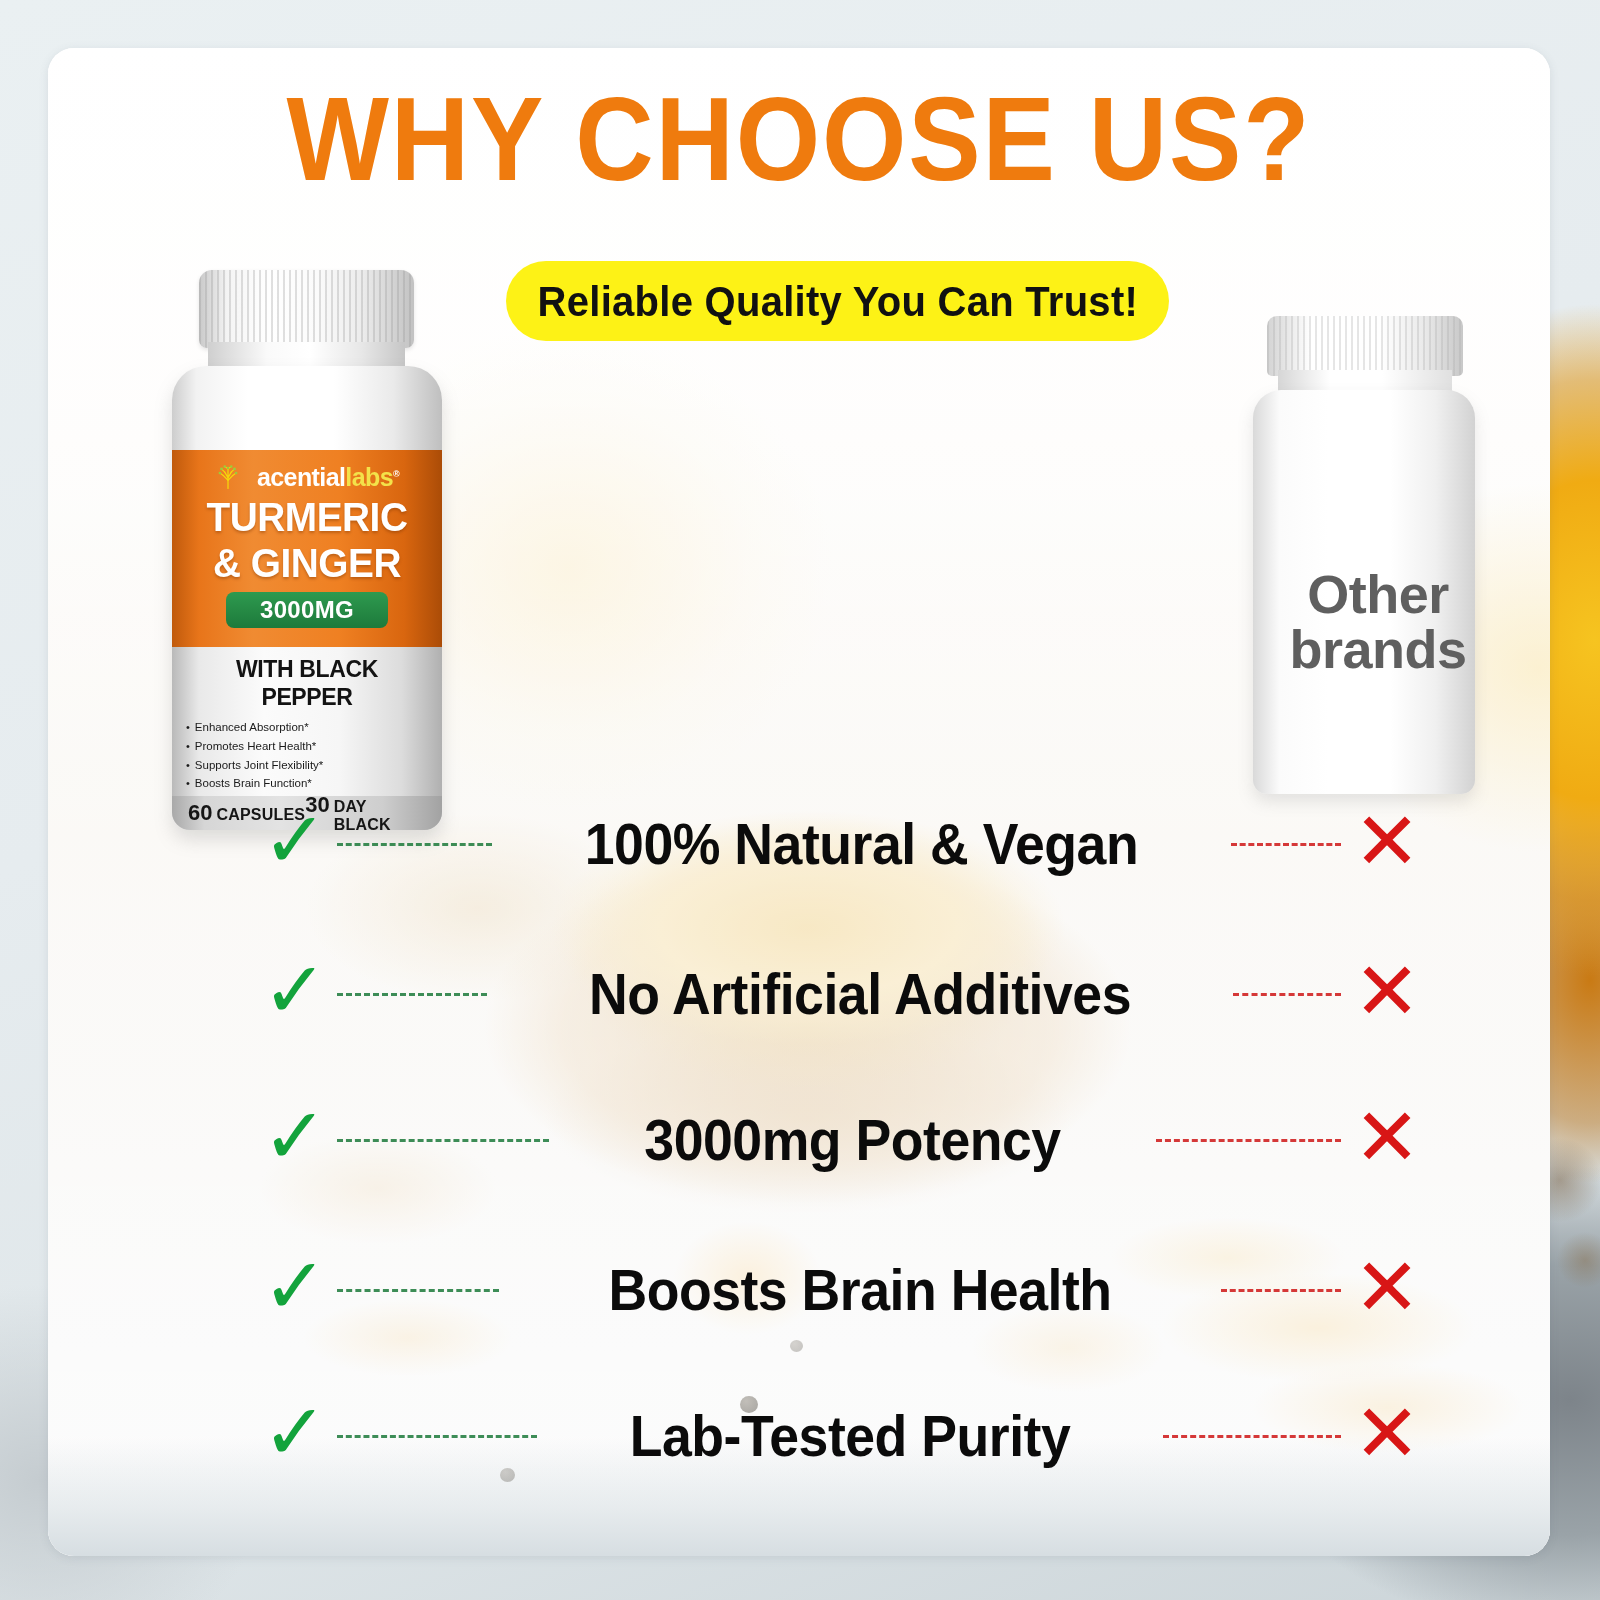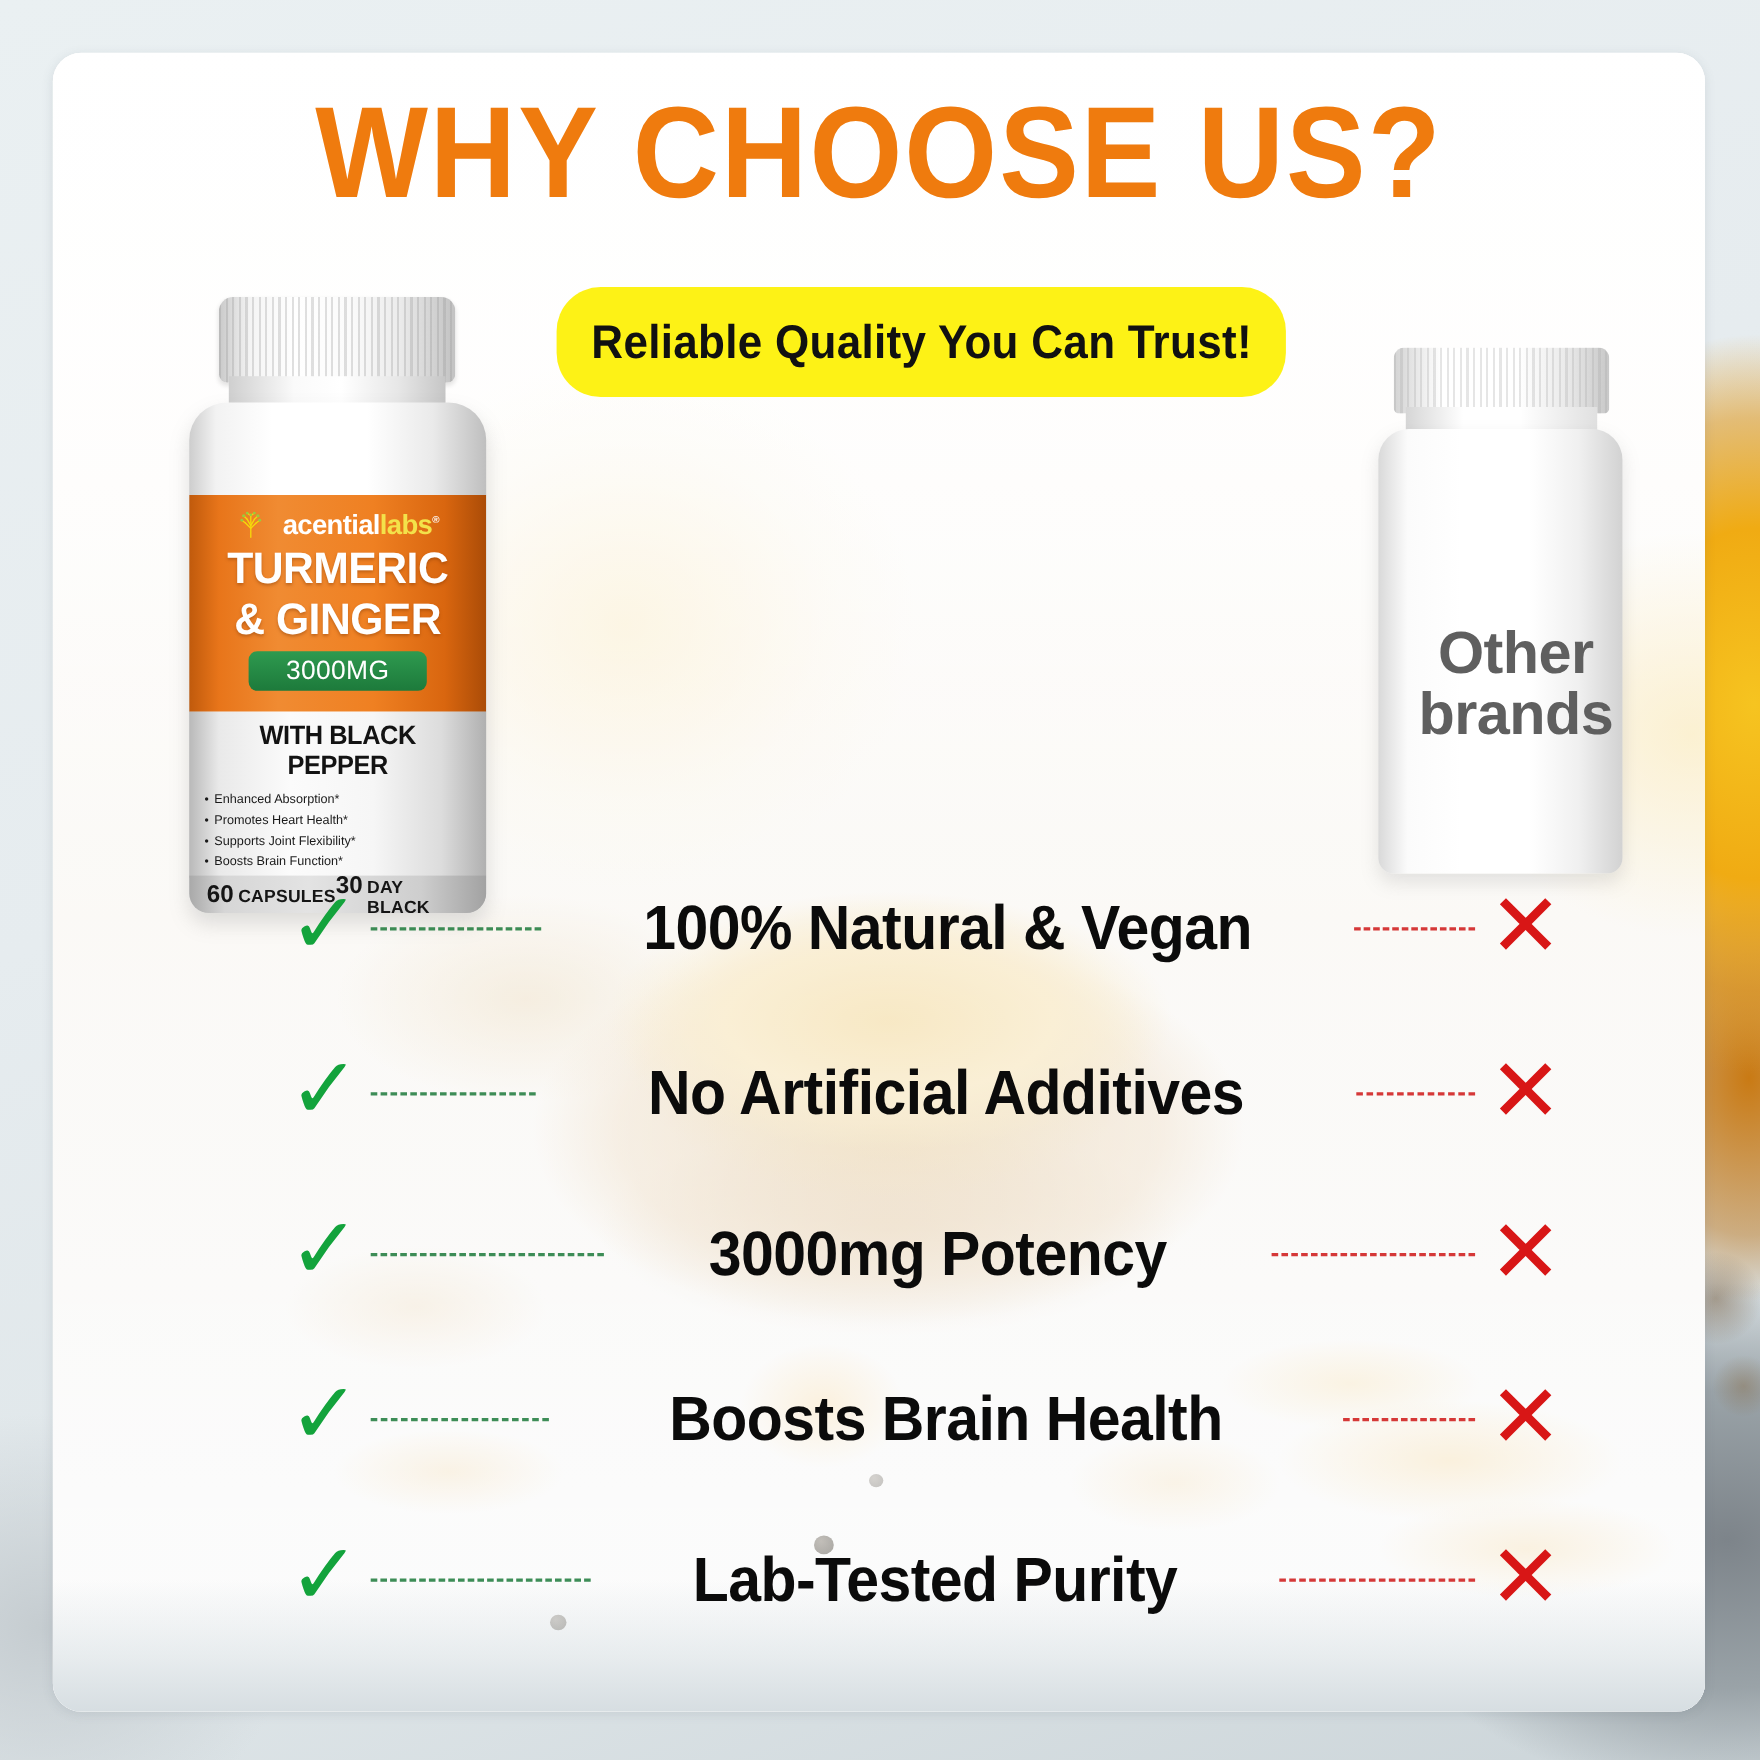--- a/index.html
+++ b/index.html
@@ -86,21 +86,21 @@
     font-weight:700;
     letter-spacing:2px;
     color:#ef7b0e;
     transform:scaleX(.92);
     font-family:"Liberation Sans", sans-serif;
   }
 
   
   #pill {
     position:absolute;
-    left:458px; top:213px; width:663px; height:100px;
+    left:458px; top:213px; width:663px; height:80px;
     background:#fdf216;
     border-radius:40px;
     display:flex; align-items:center; justify-content:center;
   }
   #pill span{
     font-size:43px; font-weight:700; color:#111; letter-spacing:.3px;
     transform:scaleX(.93);
   }
 
   
@@ -138,21 +138,21 @@
   .reg{ font-size:9px; vertical-align:super; color:#fff; }
   .prodname{
     font-size:40px; font-weight:700; line-height:.96; margin-top:8px;
     letter-spacing:-.5px; text-shadow:0 2px 3px rgba(120,50,0,.4);
     transform:scaleX(.97);
   }
   .mgchip{
     margin:9px auto 0; width:162px; height:36px; border-radius:8px;
     background:linear-gradient(180deg,#2e9a4f,#1d7a3b);
     display:flex; align-items:center; justify-content:center;
-    font-size:24px; font-weight:400; color:#fff; letter-spacing:.3px;
+    font-size:24px; font-weight:700; color:#fff; letter-spacing:.3px;
   }
   
   .lab-silver{
     position:absolute; left:0; right:0; top:281px; bottom:32px;
     background:linear-gradient(90deg,#b9b9b9 0%,#e9e9e9 10%,#fbfbfb 34%,#f6f6f6 62%,#dcdcdc 85%,#b0b0b0 100%);
     padding:8px 14px 0 14px;
   }
   .blackpepper{
     text-align:center; font-size:24px; font-weight:700; color:#131313;
     letter-spacing:-.4px; transform:scaleX(.96);

